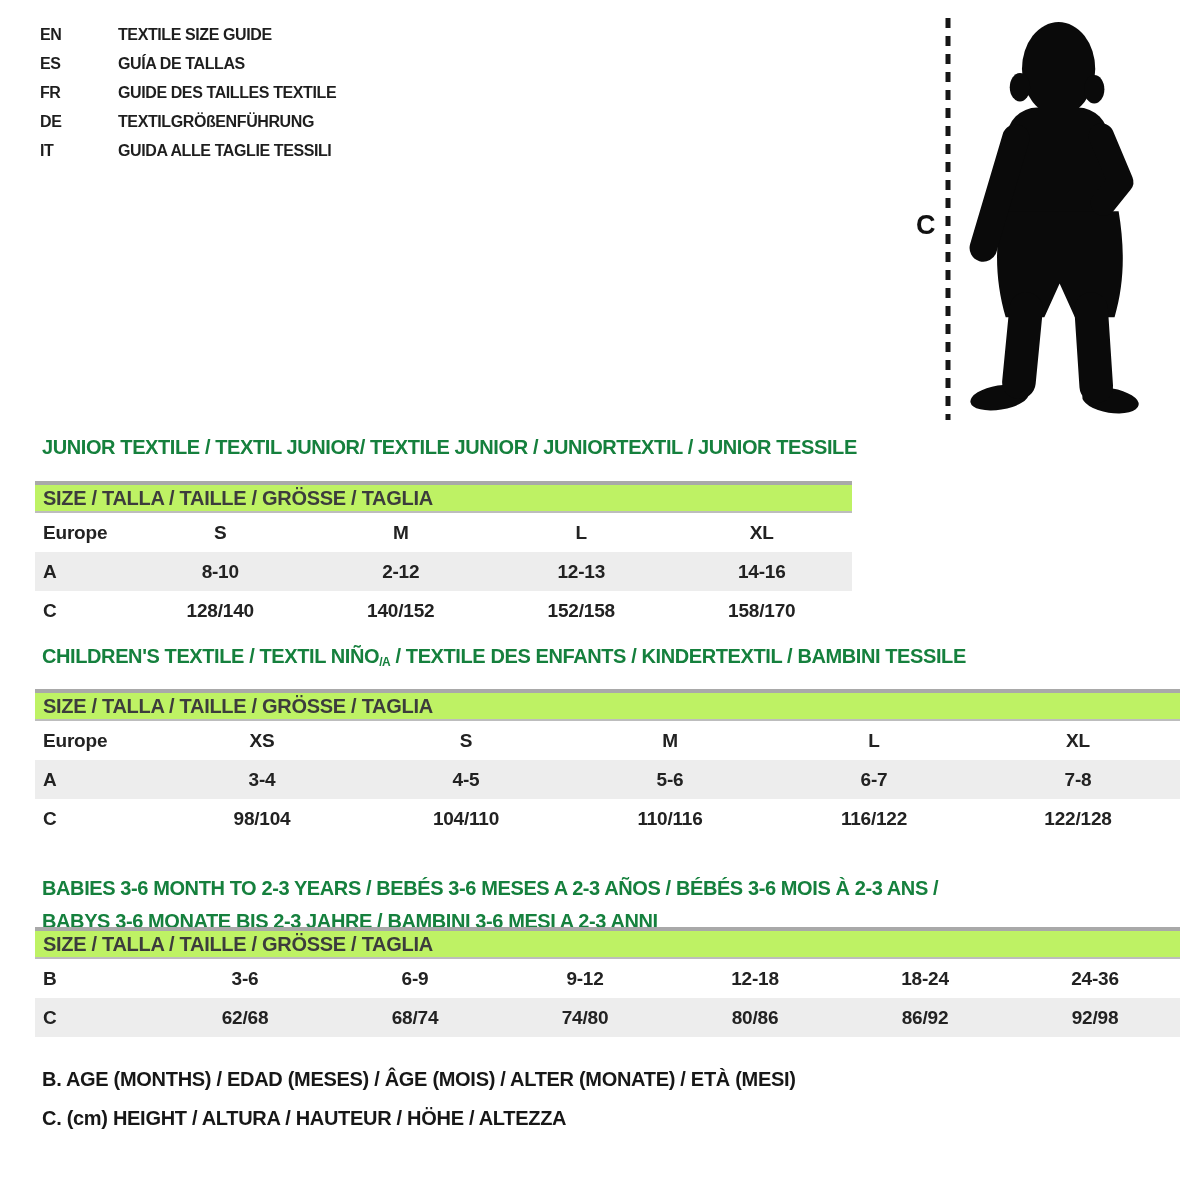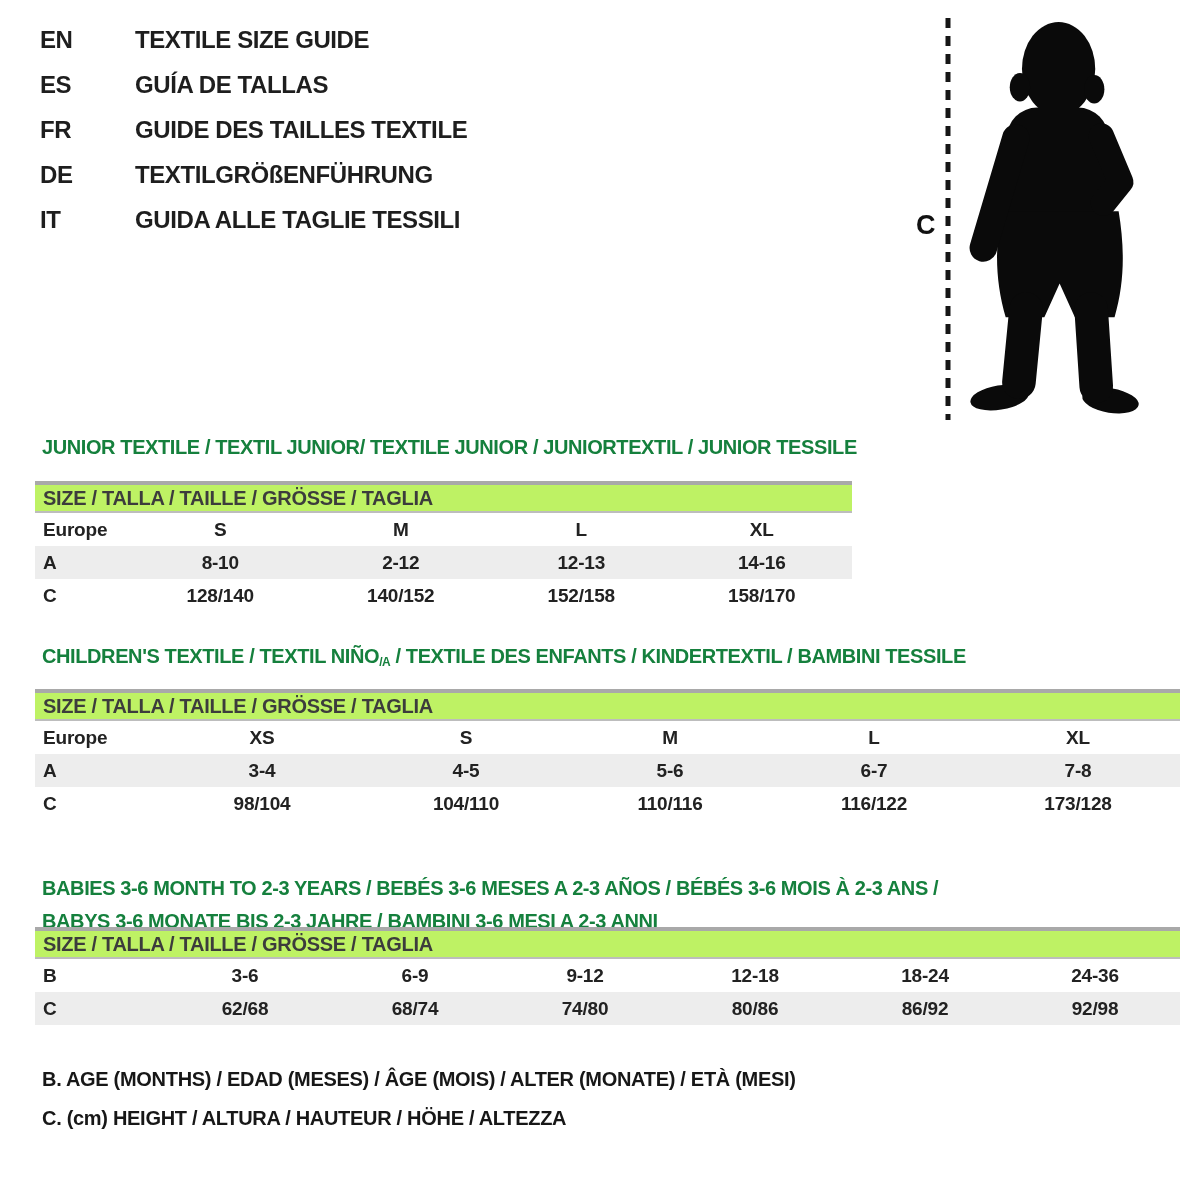--- a/index.html
+++ b/index.html
@@ -11,23 +11,22 @@
     position: relative;
     overflow: hidden;
   }
   .page { position: absolute; inset: 0; }
 
   
   .lang-header {
     position: absolute; left: 40px; top: 26px;
     display: grid; grid-template-columns: 78px auto;
     row-gap: 11px; column-gap: 0;
-    font-weight: bold; font-size: 24px; letter-spacing: -0.4px;
+    font-weight: bold; font-size: 16px; letter-spacing: -0.4px;
     white-space: nowrap;
-    gap: 17px;
   }
   .lang-code { font-weight: bold; }
 
   
   .figure { position: absolute; left: 900px; top: 14px; width: 280px; height: 412px; }
   .c-label {
     position: absolute; left: 16px; top: 196px;
     font-size: 27px; font-weight: bold; color: #111;
   }
   .measure-line { position: absolute; left: 44px; top: 4px; }
@@ -54,21 +53,21 @@
     background: #bef264;
     border-top: 4px solid #a9a9a9;
     border-bottom: 2px solid #bdbdbd;
     font-size: 20px; font-weight: bold; color: #3c3c3c;
     letter-spacing: -0.3px;
     padding-left: 8px; line-height: 26px;
     white-space: nowrap;
   }
   table { border-collapse: collapse; table-layout: fixed; width: 100%; }
   td {
-    height: 33px; text-align: center;
+    height: 39px; text-align: center;
     font-size: 19px; font-weight: bold; color: #222;
     letter-spacing: -0.2px; padding: 0;
   }
   td.row-label { text-align: left; padding-left: 8px; }
   tr.shaded { background: #ededed; }
   .t1 col.label-col { width: 95px; }
   .t2 col.label-col, .t3 col.label-col { width: 125px; }
 
   
   .legend {
@@ -185,21 +184,21 @@
             <td>5-6</td>
             <td>6-7</td>
             <td>7-8</td>
           </tr>
           <tr>
             <td class="row-label">C</td>
             <td>98/104</td>
             <td>104/110</td>
             <td>110/116</td>
             <td>116/122</td>
-            <td>173/128</td>
+            <td>122/128</td>
           </tr>
         </tbody>
     </table>
   </section>
 
   <h2 class="tbl-title t3-title">
     <span style="display:block">BABIES 3-6 MONTH TO 2-3 YEARS / BEBÉS 3-6 MESES A 2-3 AÑOS / BÉBÉS 3-6 MOIS À 2-3 ANS /</span>
     <span style="display:block">BABYS 3-6 MONATE BIS 2-3 JAHRE / BAMBINI 3-6 MESI A 2-3 ANNI</span>
   </h2>
   <section class="size-table t3">

